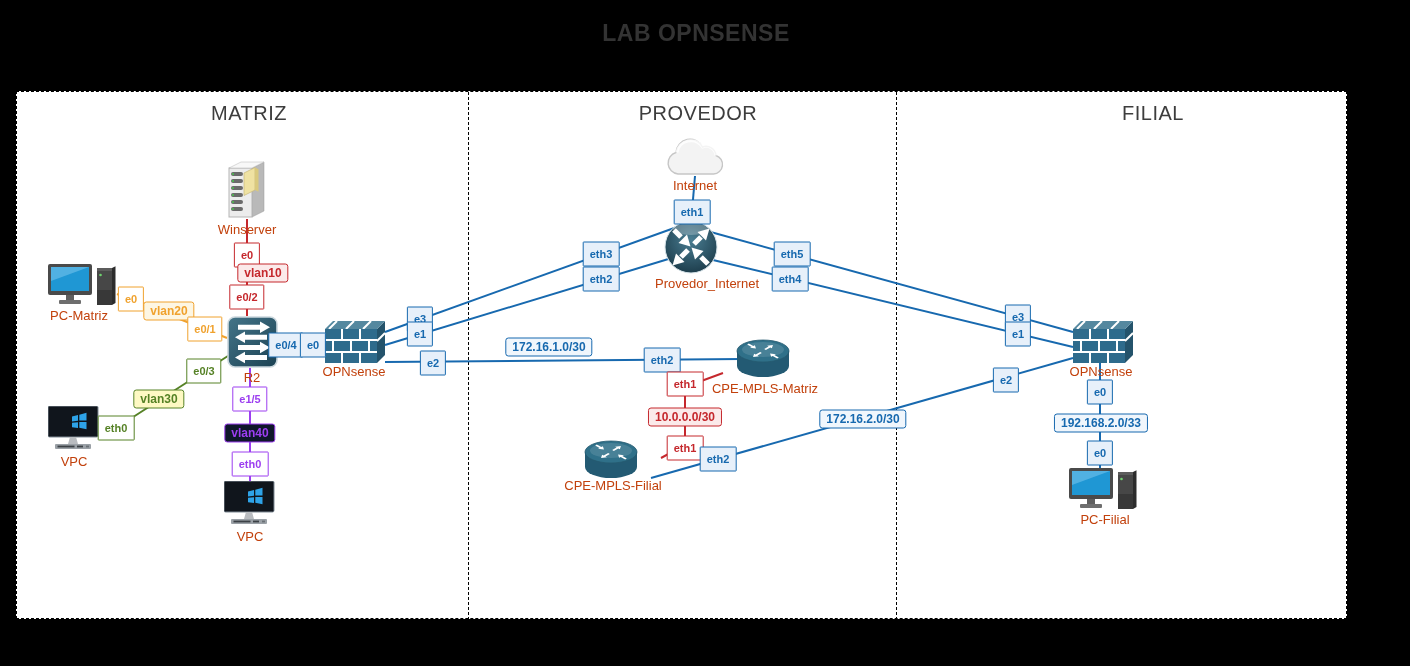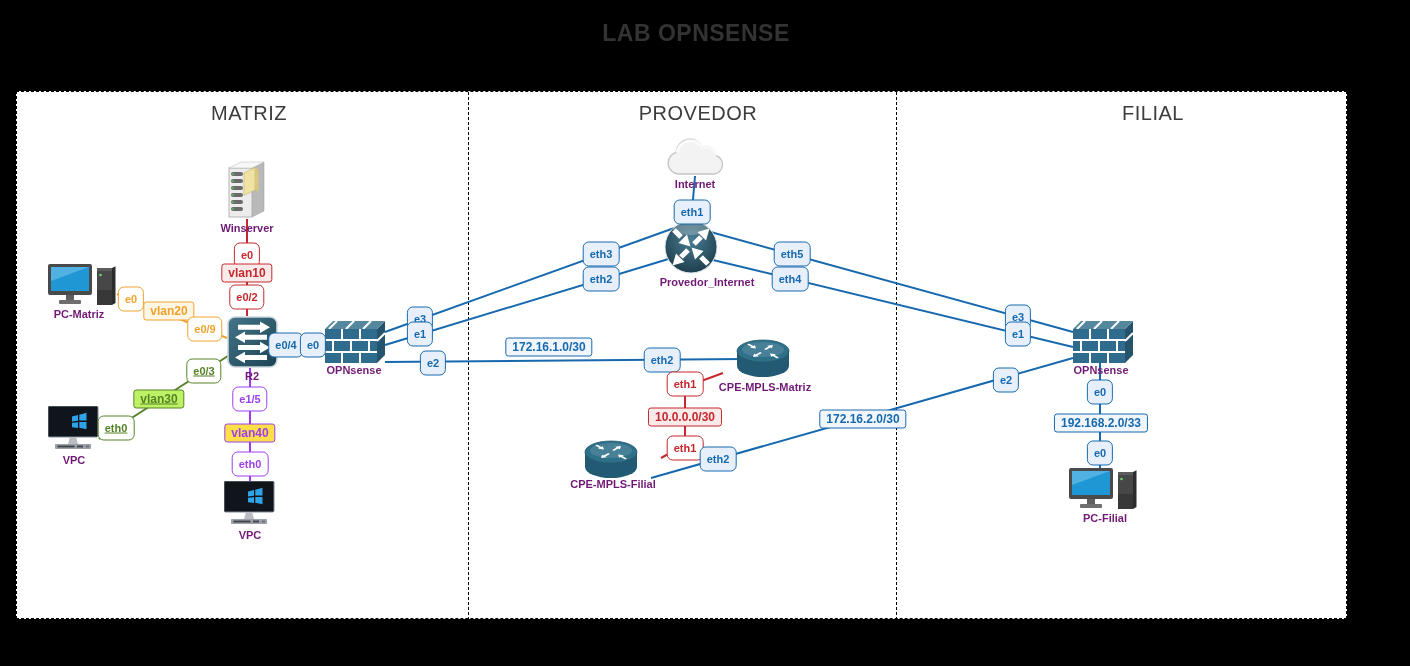--- a/index.html
+++ b/index.html
@@ -7,37 +7,37 @@
          font-family:"Liberation Sans", sans-serif;}
   .title{position:absolute;left:696px;top:20px;transform:translateX(-50%);
          font-size:23px;font-weight:bold;color:#333;letter-spacing:.5px;white-space:nowrap;}
   .canvas{position:absolute;left:16px;top:91px;width:1331px;height:528px;
           background:#fff;border:1px dashed #000;box-sizing:border-box;}
   .divider{position:absolute;top:0;height:528px;width:0;border-left:1px dashed #000;}
   .section-title{position:absolute;top:10px;transform:translateX(-50%);
           font-size:20px;color:#3d3d3d;letter-spacing:.5px;white-space:nowrap;}
   .wires{position:absolute;left:0;top:0;}
   .icon{position:absolute;}
-  .node-label{position:absolute;transform:translateX(-50%);font-size:11px;font-weight:bold;
-          color:#701a75;white-space:nowrap;}
+  .node-label{position:absolute;transform:translateX(-50%);font-size:13px;font-weight:normal;
+          color:#c2410c;white-space:nowrap;}
   .pill,.tag{position:absolute;transform:translate(-50%,-50%);white-space:nowrap;
           font-size:11px;font-weight:bold;line-height:13px;}
-  .pill{border-radius:6px;padding:5px 6px;background:#fff;}
+  .pill{border-radius:1px;padding:5px 6px;background:#fff;}
   .tag{border-radius:3px;padding:2px 6px;font-size:12px;}
   .c-blue  {border:1.6px solid #1769af;color:#1769af;}
   .pill.c-blue{background:#e7f0fa;}
   .tag.c-blue{background:#f0f6fc;}
   .c-red   {border:1.6px solid #c5282d;color:#c5282d;}
   .tag.c-red{background:#fbeaea;}
   .c-orange{border:1.6px solid #f0a22e;color:#f0a22e;}
   .tag.c-orange{background:#fdf6e3;}
-  .c-green {border:1.6px solid #568226;color:#568226;text-decoration:underline;}
-  .tag.c-green{background:#bef264;}
+  .c-green {border:1.6px solid #568226;color:#568226;}
+  .tag.c-green{background:#fef9c3;}
   .c-purple{border:1.6px solid #9c3ef0;color:#9c3ef0;}
-  .tag.c-purple{background:#fde047;}
+  .tag.c-purple{background:#0f172a;}
   .hidden-defs{position:absolute;width:0;height:0;overflow:hidden;}
 </style>
 </head>
 <body>
 
 <svg class="hidden-defs" aria-hidden="true">
   <defs>
     <linearGradient id="swg" x1="0" y1="0" x2="1" y2="1">
       <stop offset="0" stop-color="#447589"></stop>
         <stop offset="1" stop-color="#1c4253"></stop>
@@ -236,25 +236,25 @@
     <div class="node-label" style="left:57px;top:362px">VPC</div>
     <div class="node-label" style="left:233px;top:437px">VPC</div>
     <div class="node-label" style="left:678px;top:86px">Internet</div>
     <div class="node-label" style="left:690px;top:184px">Provedor_Internet</div>
     <div class="node-label" style="left:748px;top:289px">CPE-MPLS-Matriz</div>
     <div class="node-label" style="left:596px;top:386px">CPE-MPLS-Filial</div>
     <div class="node-label" style="left:1084px;top:272px">OPNsense</div>
     <div class="node-label" style="left:1088px;top:420px">PC-Filial</div>
 
     <div class="pill c-red" style="left:230px;top:163px">e0</div>
-    <div class="tag  c-red" style="left:230px;top:181px">vlan10</div>
+    <div class="tag  c-red" style="left:246px;top:181px">vlan10</div>
     <div class="pill c-red" style="left:230px;top:205px">e0/2</div>
     <div class="pill c-orange" style="left:114px;top:207px">e0</div>
     <div class="tag  c-orange" style="left:152px;top:219px">vlan20</div>
-    <div class="pill c-orange" style="left:188px;top:237px">e0/9</div>
+    <div class="pill c-orange" style="left:188px;top:237px">e0/1</div>
     <div class="pill c-green" style="left:187px;top:279px">e0/3</div>
     <div class="tag  c-green" style="left:142px;top:307px">vlan30</div>
     <div class="pill c-green" style="left:99px;top:336px">eth0</div>
     <div class="pill c-purple" style="left:233px;top:307px">e1/5</div>
     <div class="tag  c-purple" style="left:233px;top:341px">vlan40</div>
     <div class="pill c-purple" style="left:233px;top:372px">eth0</div>
     <div class="pill c-blue" style="left:269px;top:253px">e0/4</div>
     <div class="pill c-blue" style="left:296px;top:253px">e0</div>
     <div class="pill c-blue" style="left:403px;top:227px">e3</div>
     <div class="pill c-blue" style="left:403px;top:242px">e1</div>

